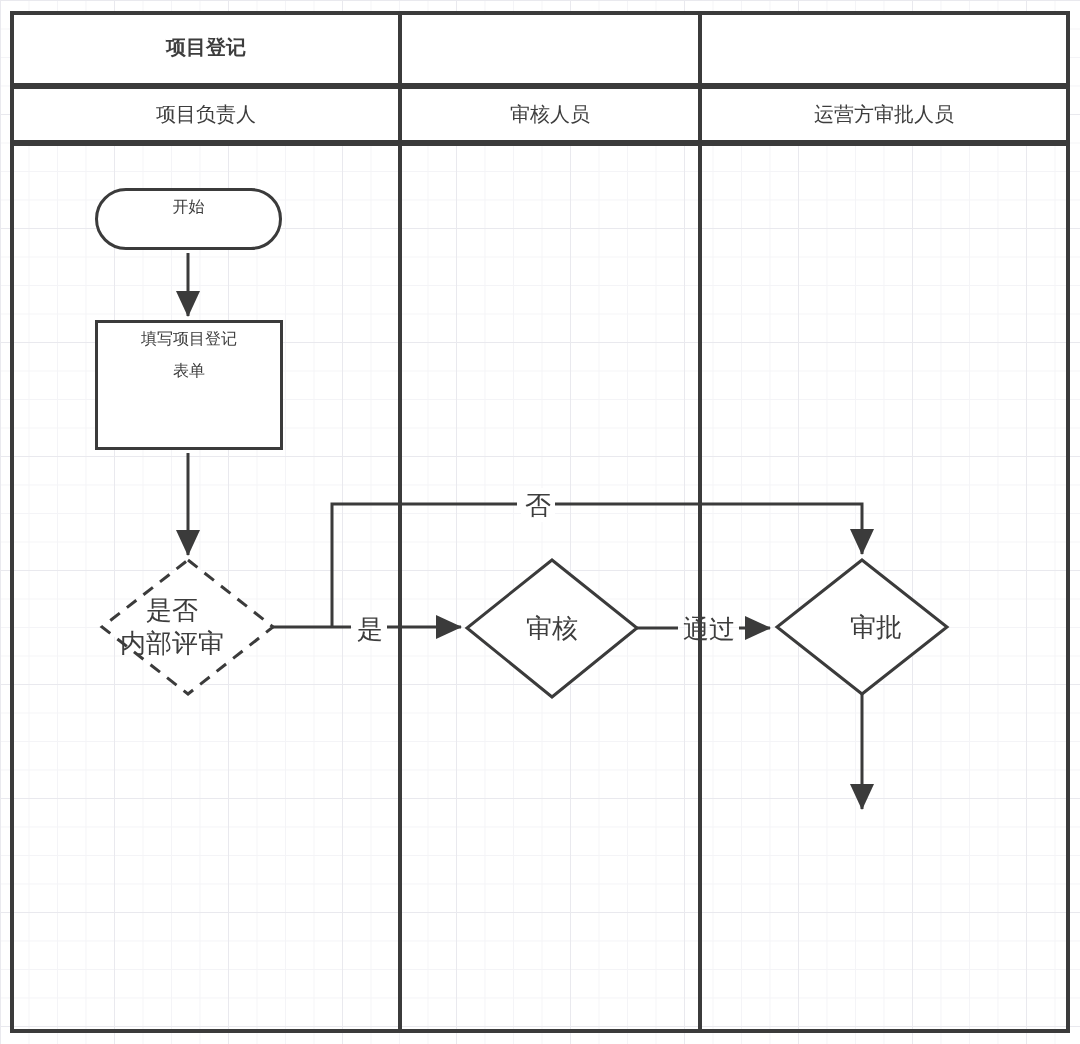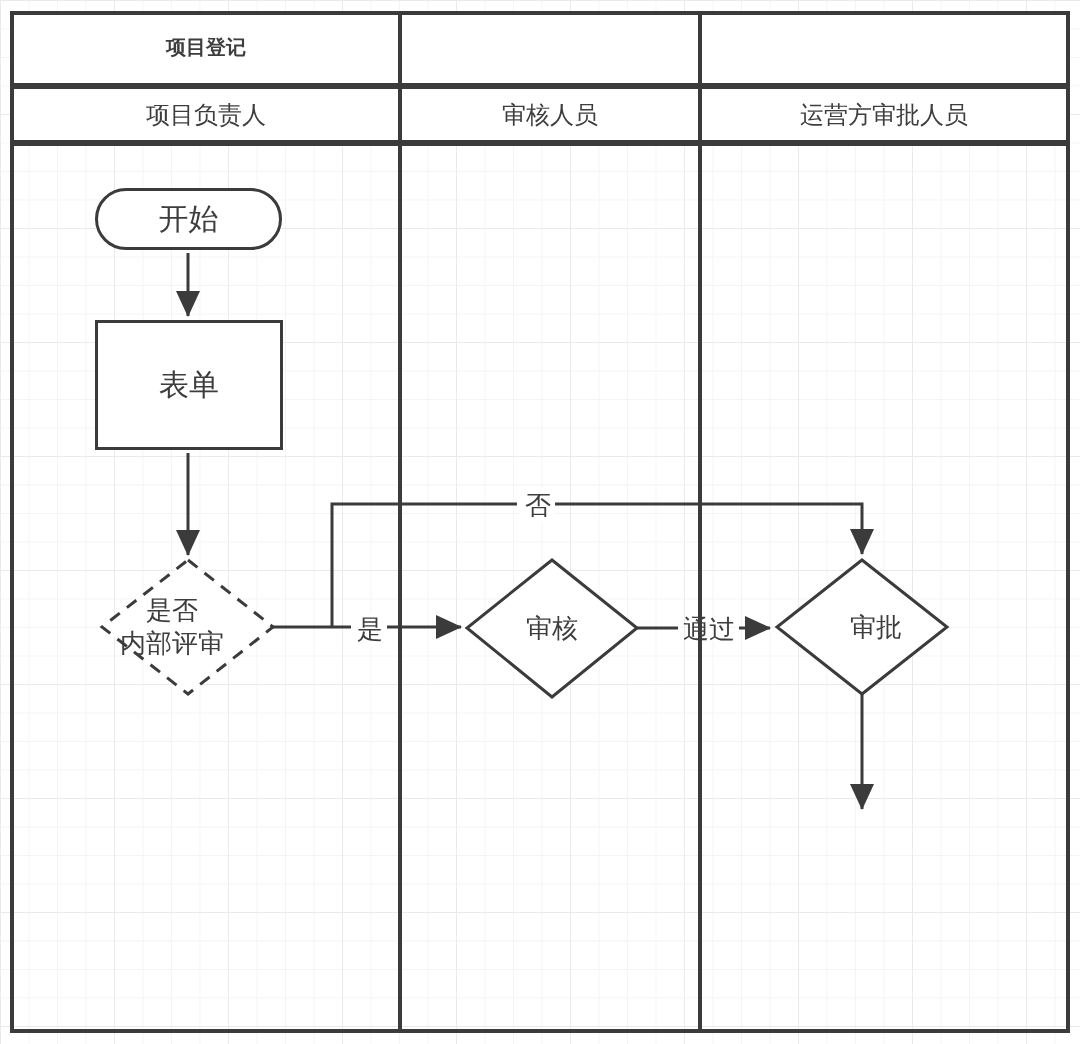--- a/index.html
+++ b/index.html
@@ -25,27 +25,27 @@
   .abs { position: absolute; }
   .fill-white { background: #ffffff; }
   .frame {
     left: 10px; top: 11px; width: 1060px; height: 1022px;
     border: 4px solid #3b3b3b; box-sizing: border-box;
   }
   .vdiv { width: 4px; top: 11px; height: 1022px; background: #3b3b3b; }
   .hdiv { left: 10px; width: 1060px; height: 6px; background: #3b3b3b; }
   .cell-text {
     display: flex; align-items: center; justify-content: center;
-    font-size: 24px; white-space: nowrap;
+    font-size: 20px; white-space: nowrap;
   }
   .lane-title { font-size: 20px; font-weight: bold; }
   .node {
-    display: flex; flex-direction: column; align-items: center; justify-content: center;
+    display: flex; flex-direction: column; align-items: center; justify-content: flex-start;
     border: 3px solid #3b3b3b; background: #ffffff; box-sizing: border-box;
-    font-size: 30px; line-height: 32px; text-align: center;
+    font-size: 16px; line-height: 32px; text-align: center;
   }
   .stadium { border-radius: 33px; }
   .diamond-text {
     display: flex; flex-direction: column; align-items: center; justify-content: center;
     font-size: 26px; line-height: 33px; text-align: center; white-space: nowrap;
   }
   .edge-label {
     font-size: 26px; line-height: 34px; text-align: center; white-space: nowrap;
   }
   .edge-label.masked { background: #ffffff; padding: 0 2px; }
@@ -98,20 +98,21 @@
     <polygon points="552,560 637,628 552,697 467,628" fill="#ffffff" stroke="#3b3b3b" stroke-width="3"></polygon>
 
     <polygon points="862,560 947,627 862,694 777,627" fill="#ffffff" stroke="#3b3b3b" stroke-width="3"></polygon>
   </svg>
 
   <div class="abs node stadium" style="left:95px; top:188px; width:187px; height:62px;">
     <span>开始</span>
   </div>
 
   <div class="abs node" style="left:95px; top:320px; width:188px; height:130px;">
+    <span>填写项目登记</span>
     <span>表单</span>
   </div>
 
   <div class="abs diamond-text" style="left:92px; top:591px; width:160px; height:72px;">
     <span>是否</span>
     <span>内部评审</span>
   </div>
 
   <div class="abs diamond-text" style="left:492px; top:611px; width:120px; height:34px;text-align:right;">
     <span>审核</span>

